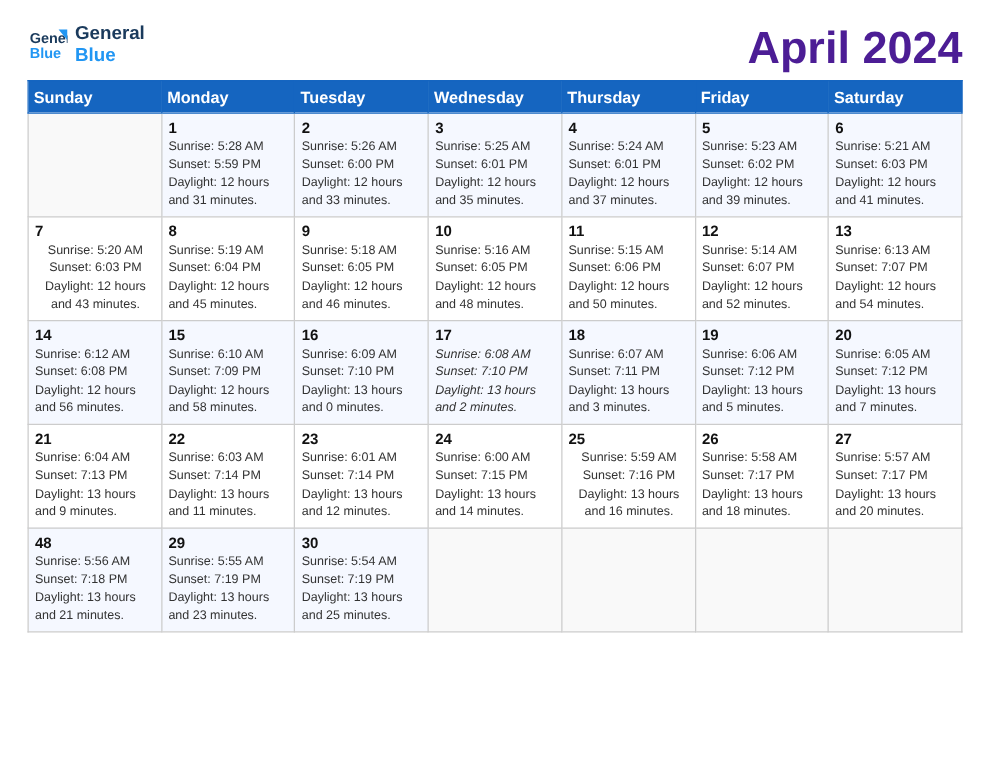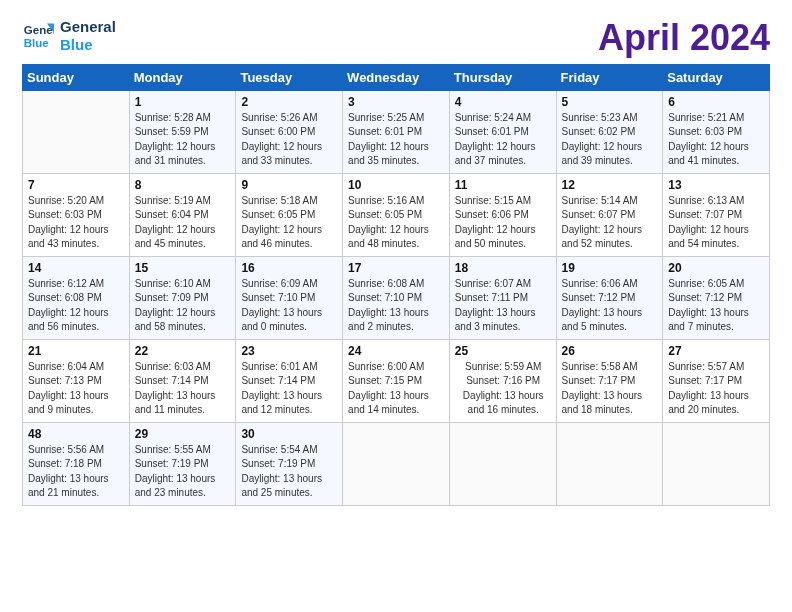--- a/index.html
+++ b/index.html
@@ -160,21 +160,21 @@
             <span class="day-num">6</span>
             <div class="day-info" style="white-space: pre-line;">Sunrise: 5:21 AM
 Sunset: 6:03 PM
 Daylight: 12 hours
 and 41 minutes.</div>
           </td>
         </tr>
         <tr>
           <td>
             <span class="day-num">7</span>
-            <div class="day-info" style="white-space: pre-line;">Sunrise: 5:20 AM
+            <div class="day-info" style="white-space: pre-line; text-align: center;">Sunrise: 5:20 AM
 Sunset: 6:03 PM
 Daylight: 12 hours
 and 43 minutes.</div>
           </td>
           <td>
             <span class="day-num">8</span>
             <div class="day-info" style="white-space: pre-line;">Sunrise: 5:19 AM
 Sunset: 6:04 PM
 Daylight: 12 hours
 and 45 minutes.</div>
@@ -232,21 +232,21 @@
           </td>
           <td>
             <span class="day-num">16</span>
             <div class="day-info" style="white-space: pre-line;">Sunrise: 6:09 AM
 Sunset: 7:10 PM
 Daylight: 13 hours
 and 0 minutes.</div>
           </td>
           <td>
             <span class="day-num">17</span>
-            <div class="day-info" style="white-space: pre-line;">Sunrise: 6:08 AM
+            <div class="day-info" style="white-space: pre-line; font-style: italic;">Sunrise: 6:08 AM
 Sunset: 7:10 PM
 Daylight: 13 hours
 and 2 minutes.</div>
           </td>
           <td>
             <span class="day-num">18</span>
             <div class="day-info" style="white-space: pre-line;">Sunrise: 6:07 AM
 Sunset: 7:11 PM
 Daylight: 13 hours
 and 3 minutes.</div>

